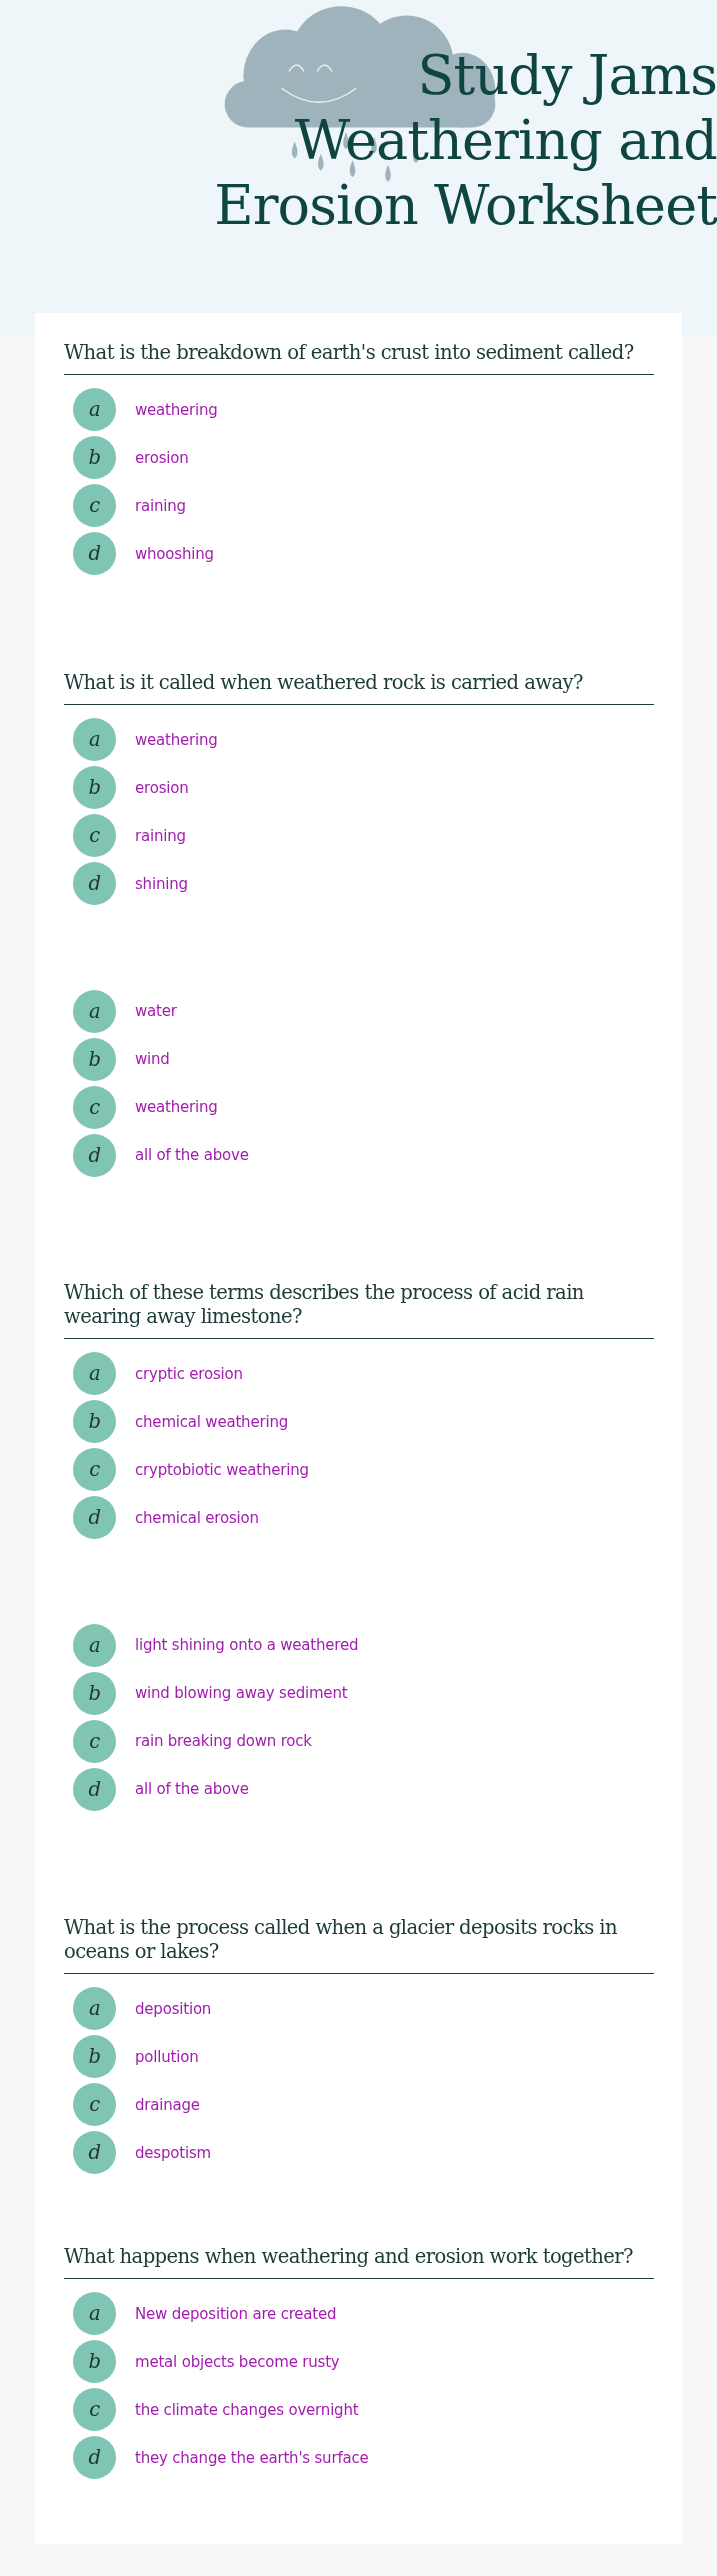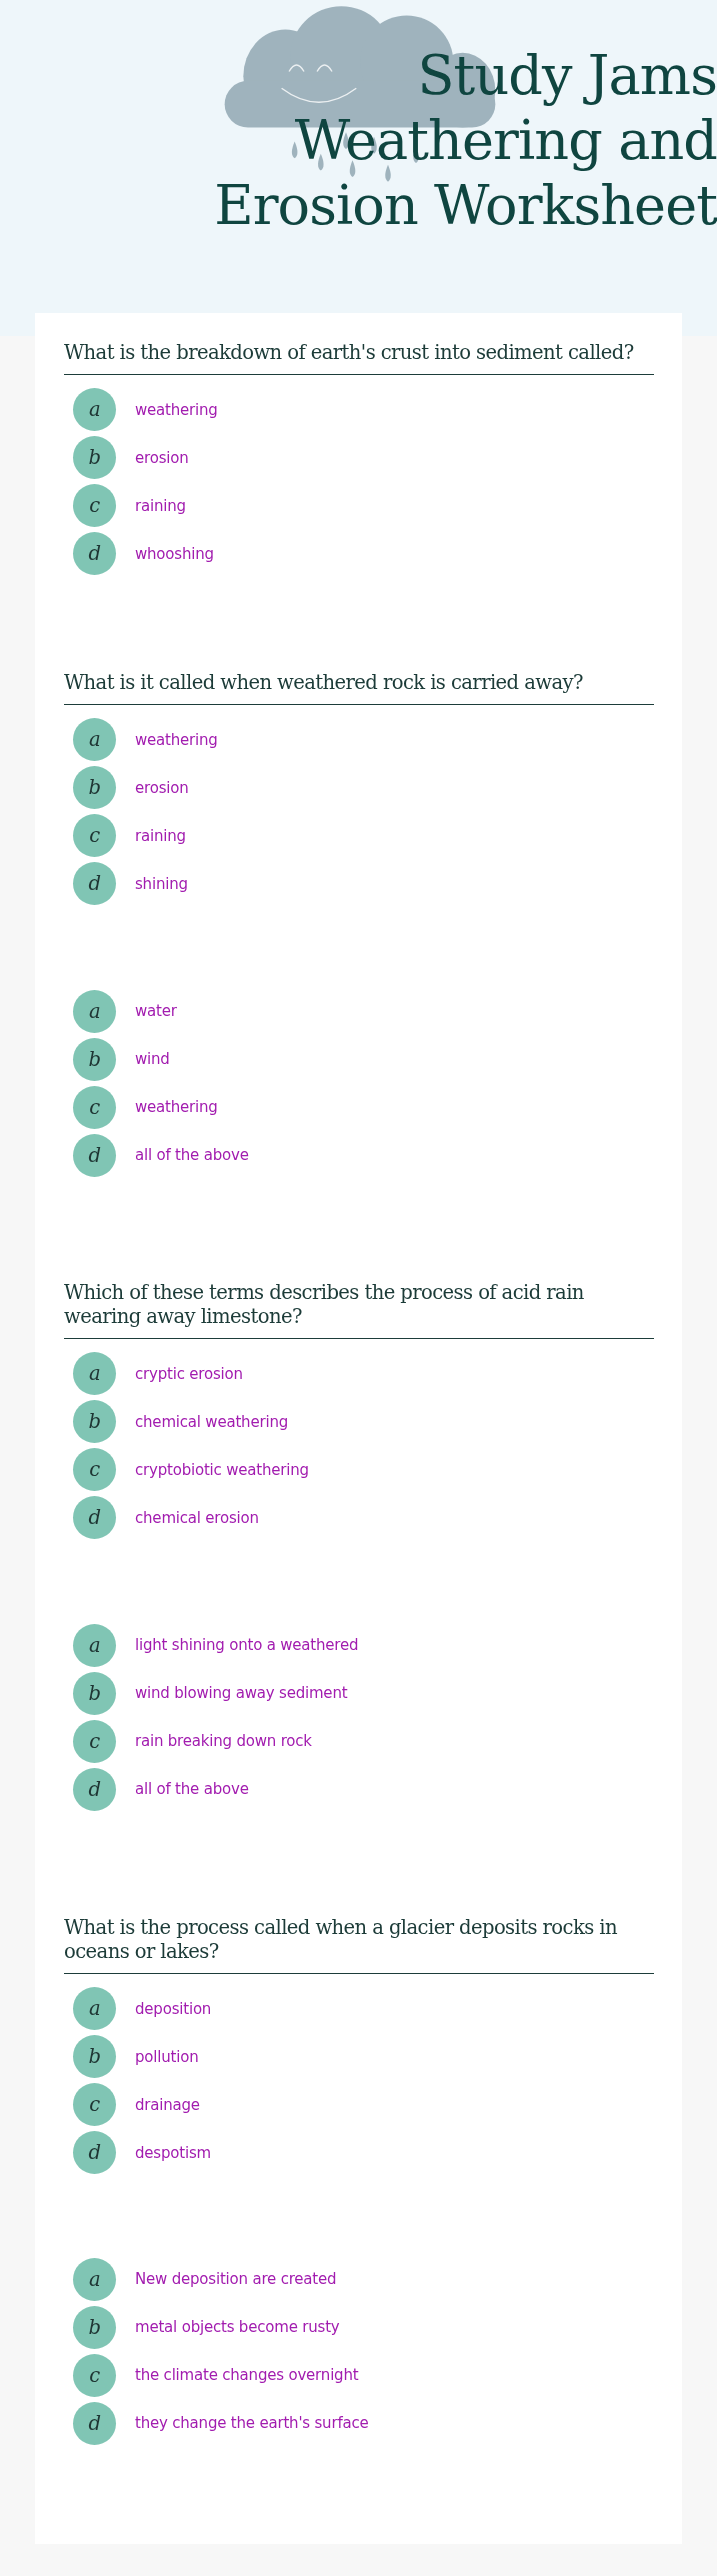--- a/index.html
+++ b/index.html
@@ -250,20 +250,21 @@
           <span class="opt-text">drainage</span>
         </li>
       <li class="option">
           <span class="badge">d</span>
           <span class="opt-text">despotism</span>
         </li>
     </ul>
   </div>
 
   <div class="question" style="top:1932px">
+    <h2 class="q-text">What happens when weathering and erosion work together?</h2>
     <ul class="options" style="margin-top:10.3px">
       <li class="option">
           <span class="badge">a</span>
           <span class="opt-text">New deposition are created</span>
         </li>
       <li class="option">
           <span class="badge">b</span>
           <span class="opt-text">metal objects become rusty</span>
         </li>
       <li class="option">

